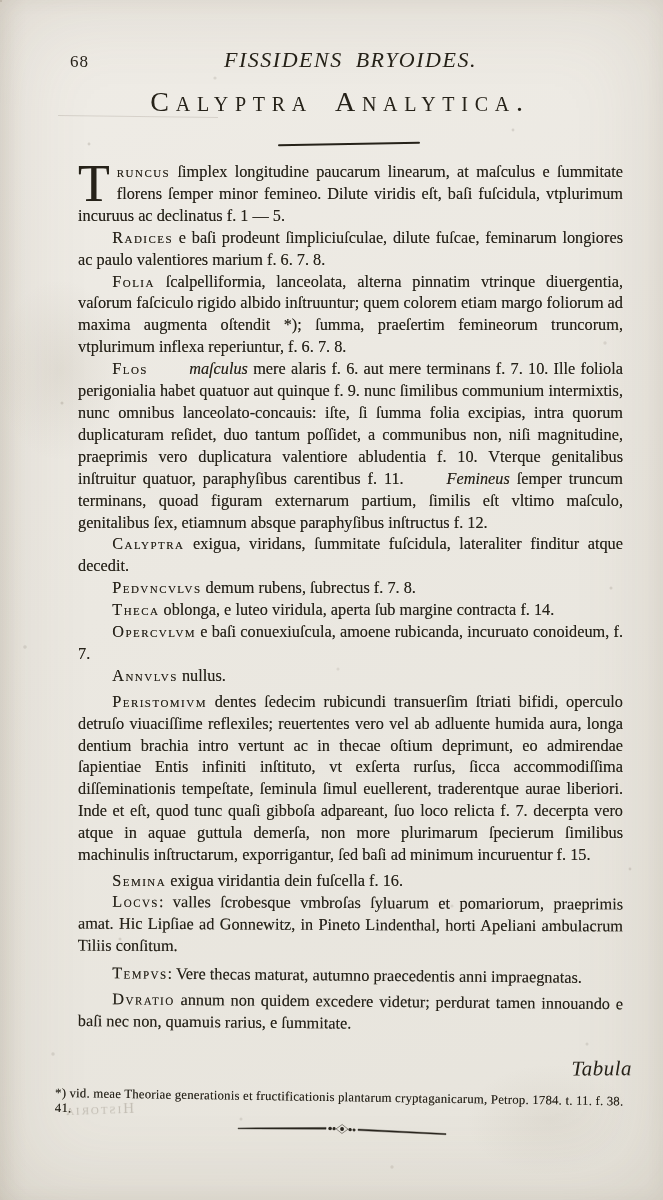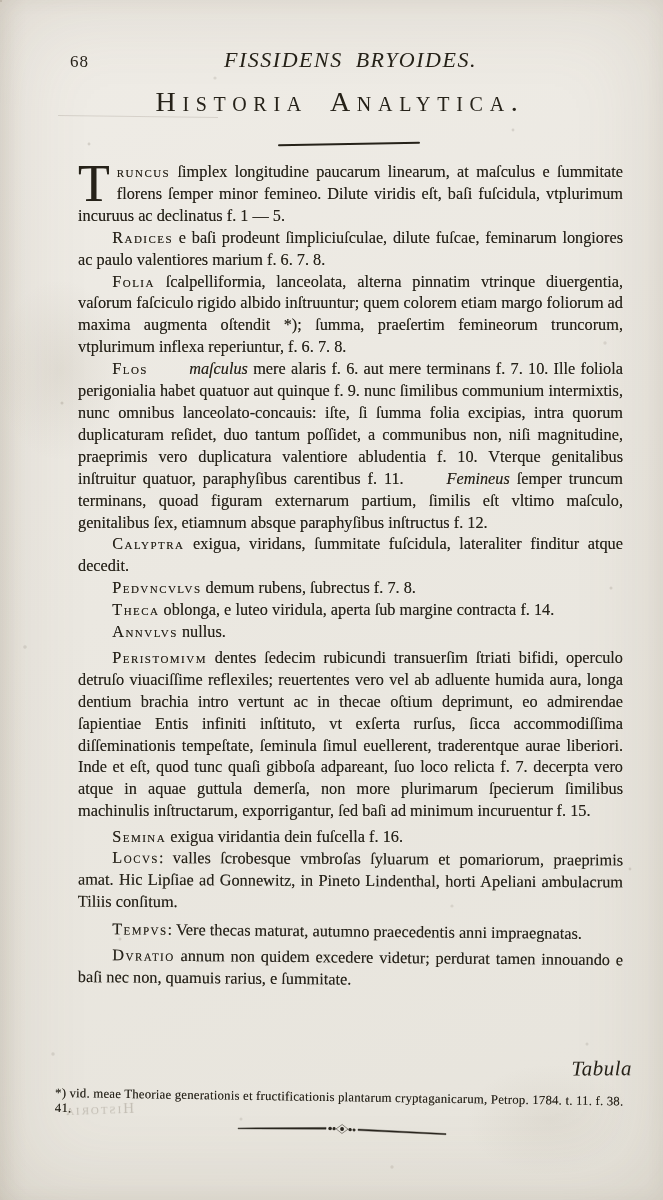--- a/index.html
+++ b/index.html
@@ -83,32 +83,33 @@
 </head>
 <body style="--paper: #ebe8e1; --ink: #262219;">
 
 <div class="page">
   <div class="blotch b1"></div>
   <div class="blotch b2"></div>
   <div class="speckles"></div>
 
   <div class="page-number">68</div>
   <div class="running-head">FISSIDENS BRYOIDES.</div>
-  <div class="page-title">Historia Analytica.</div>
+  <div class="page-title">Calyptra Analytica.</div>
   <div class="scratch"></div>
   <div class="title-rule"></div>
 
   <div class="body-text">
       <p class="para no-indent"><span class="dropcap">T</span><span class="kw">runcus</span><span> ſimplex longitudine paucarum linearum, at maſculus e ſummitate florens ſemper minor femineo.  Dilute viridis eſt, baſi fuſcidula, vtplurimum incuruus ac declinatus f. 1 — 5.</span></p>
       <p class="para"><span class="kw">Radices</span><span> e baſi prodeunt ſimpliciuſculae,  dilute fuſcae,  feminarum longiores ac paulo valentiores marium f. 6. 7. 8.</span></p>
       <p class="para"><span class="kw">Folia</span><span> ſcalpelliformia,  lanceolata,  alterna pinnatim vtrinque diuergentia,  vaſorum faſciculo rigido albido inſtruuntur;  quem colorem etiam margo foliorum ad maxima augmenta oſtendit *); ſumma, praeſertim femineorum truncorum, vtplurimum inflexa reperiuntur, f. 6. 7. 8.</span></p>
       <p class="para"><span class="kw">Flos</span><span class="it"> maſculus</span><span> mere alaris f. 6.  aut mere terminans f. 7. 10.  Ille foliola perigonialia habet quatuor aut quinque f. 9. nunc ſimilibus communium intermixtis,  nunc omnibus lanceolato-concauis:  iſte, ſi ſumma folia excipias,  intra quorum duplicaturam reſidet,  duo tantum poſſidet,  a communibus non,  niſi magnitudine,  praeprimis vero duplicatura valentiore abludentia f. 10.  Vterque genitalibus inſtruitur quatuor,  paraphyſibus carentibus f. 11.  </span><span class="it">Femineus</span><span> ſemper truncum terminans,  quoad figuram externarum partium,  ſimilis eſt vltimo maſculo,  genitalibus ſex,  etiamnum absque paraphyſibus inſtructus f. 12.</span></p>
       <p class="para"><span class="kw">Calyptra</span><span> exigua,  viridans,  ſummitate fuſcidula,  lateraliter finditur atque decedit.</span></p>
       <p class="para"><span class="kw">Pedvncvlvs</span><span> demum rubens,  ſubrectus f. 7. 8.</span></p>
       <p class="para"><span class="kw">Theca</span><span> oblonga,  e luteo viridula,  aperta ſub margine contracta f. 14.</span></p>
+      <p class="para"><span class="kw">Opercvlvm</span><span> e baſi conuexiuſcula, amoene rubicanda, incuruato conoideum,  f. 7.</span></p>
       <p class="para"><span class="kw">Annvlvs</span><span> nullus.</span></p>
       <p class="para gap"><span class="kw">Peristomivm</span><span> dentes ſedecim rubicundi transuerſim ſtriati bifidi, operculo detruſo viuaciſſime reflexiles;  reuertentes vero vel ab adluente humida aura, longa dentium brachia intro vertunt ac in thecae oſtium deprimunt, eo admirendae ſapientiae Entis infiniti inſtituto,  vt exſerta rurſus,  ſicca accommodiſſima diſſeminationis tempeſtate,  ſeminula ſimul euellerent,  traderentque aurae liberiori.  Inde et eſt,  quod tunc quaſi gibboſa adpareant, ſuo loco relicta f. 7. decerpta vero atque in aquae guttula demerſa,  non more plurimarum ſpecierum ſimilibus machinulis inſtructarum,  exporrigantur,  ſed baſi ad minimum incuruentur f. 15.</span></p>
       <p class="para gap"><span class="kw">Semina</span><span> exigua viridantia dein fuſcella f. 16.</span></p>
       <p class="para tilt-05"><span class="kw">Locvs</span><span>:  valles ſcrobesque vmbroſas ſyluarum et pomariorum,  praeprimis amat.  Hic Lipſiae ad Gonnewitz, in Pineto Lindenthal, horti Apeliani ambulacrum Tiliis conſitum.</span></p>
       <p class="para tilt-1 gap"><span class="kw">Tempvs</span><span>: Vere thecas maturat, autumno praecedentis anni impraegnatas.</span></p>
       <p class="para tilt-1 gap"><span class="kw">Dvratio</span><span> annum non quidem excedere videtur;  perdurat tamen innouando e baſi nec non,  quamuis rarius,  e ſummitate.</span></p>
     </div>
 
   <div class="catchword">Tabula</div>
   <div class="footnote">*) vid. meae Theoriae generationis et fructificationis plantarum cryptaganicarum, Petrop. 1784. t. 11. f. 38. 41.</div>

